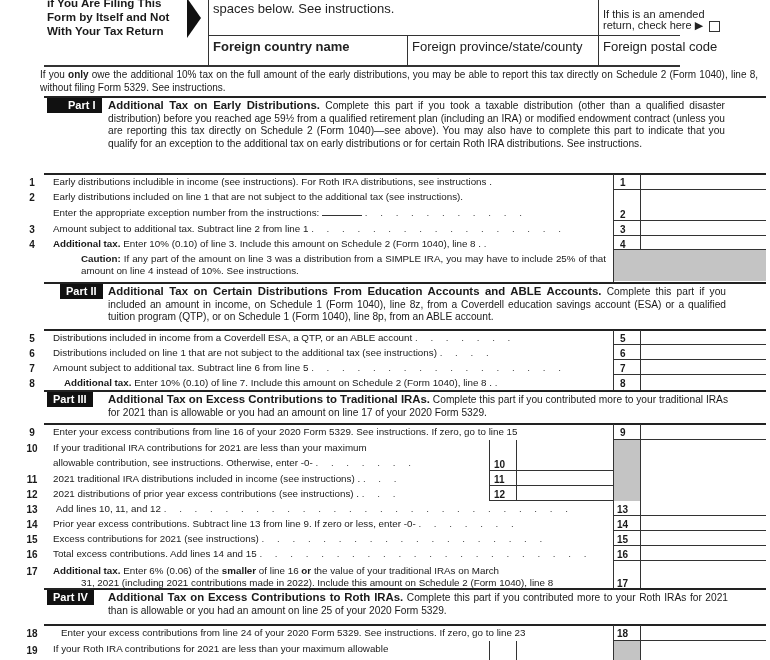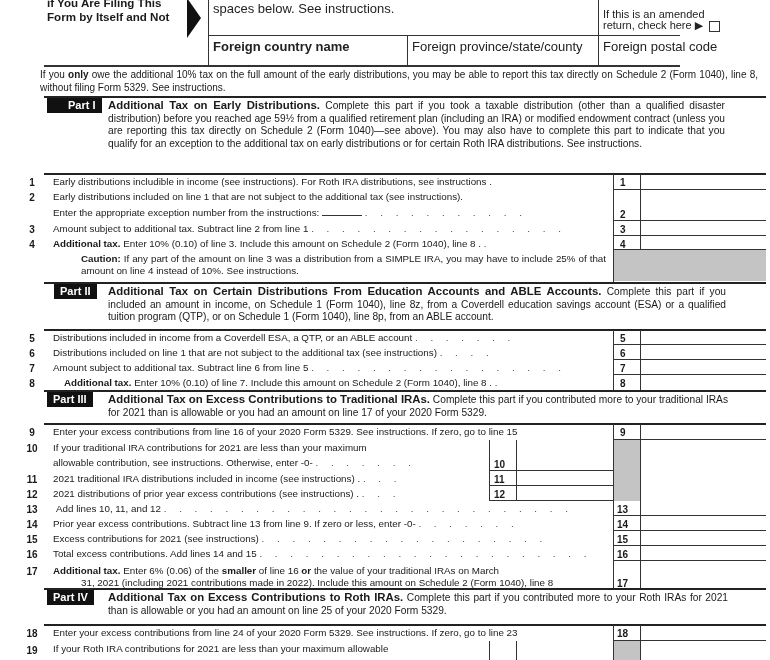--- a/index.html
+++ b/index.html
@@ -24,20 +24,21 @@
   .lt.wrap { white-space: normal; }
   .box-num { position: absolute; font-weight: bold; font-size: 10px; }
   .dots { letter-spacing: 5px; color: #444; }
 </style>
 </head>
 <body>
 
 <div class="abs top-title">
   <div>if You Are Filing This</div>
   <div>Form by Itself and Not</div>
+  <div>With Your Tax Return</div>
 </div>
 <div class="abs arrow"></div>
 
 <div class="vl" style="left:208px; top:0; height:65px;"></div>
 <div class="abs small" style="left:213px; top:1px;">spaces below. See instructions.</div>
 
 <div class="vl" style="left:598px; top:0; height:65px;"></div>
 <div class="abs small" style="left:603px; top:9px; font-size:11px; line-height:11px;">
   <div>If this is an amended</div>
   <div>return, check here ▶</div>
@@ -88,21 +89,21 @@
 
 <div class="ln" style="left:22px; top:239px;">4</div>
 <div class="lt" style="left:53px; top:238px;"><span class="bold">Additional tax.</span><span> Enter 10% (0.10) of line 3. Include this amount on Schedule 2 (Form 1040), line 8 .</span> <span class="dots">.</span></div>
 <div class="box-num" style="left:620px; top:239px;">4</div>
 <div class="abs" style="left:641px; top:236px; width:125px; height:13px;"></div>
 <div class="hl" style="left:613px; top:249px; width:153px;"></div>
 
 <div class="lt wrap" style="left:81px; top:253px; width:525px; text-align:justify;"><span class="bold">Caution:</span><span> If any part of the amount on line 3 was a distribution from a SIMPLE IRA, you may have to include 25% of that amount on line 4 instead of 10%. See instructions.</span></div>
 
 <div class="hl2" style="left:44px; top:282px; width:722px;"></div>
-<div class="part-badge" style="left:54px; top:284px;">Part II</div>
+<div class="part-badge" style="left:60px; top:284px;">Part II</div>
 <div class="part-text" style="left:108px; top:285px; width:618px;"><span class="part-title">Additional Tax on Certain Distributions From Education Accounts and ABLE Accounts.</span><span> Complete this part if you included an amount in income, on Schedule 1 (Form 1040), line 8z, from a Coverdell education savings account (ESA) or a qualified tuition program (QTP), or on Schedule 1 (Form 1040), line 8p, from an ABLE account.</span></div>
 
 <div class="hl2" style="left:44px; top:329px; width:722px;"></div>
 <div class="vl" style="left:613px; top:330px; height:60px;"></div>
 <div class="vl" style="left:640px; top:330px; height:60px;"></div>
 
 <div class="ln" style="left:22px; top:333px;">5</div>
 <div class="lt" style="left:53px; top:332px;"><span>Distributions included in income from a Coverdell ESA, a QTP, or an ABLE account</span> <span class="dots">. . . . . . .</span></div>
 <div class="box-num" style="left:620px; top:333px;">5</div>
 <div class="abs" style="left:641px; top:330px; width:125px; height:14px;"></div>
@@ -195,21 +196,21 @@
 
 <div class="hl2" style="left:44px; top:588px; width:722px;"></div>
 <div class="part-badge" style="left:47px; top:590px;">Part IV</div>
 <div class="part-text" style="left:108px; top:591px; width:620px;"><span class="part-title">Additional Tax on Excess Contributions to Roth IRAs.</span><span> Complete this part if you contributed more to your Roth IRAs for 2021 than is allowable or you had an amount on line 25 of your 2020 Form 5329.</span></div>
 
 <div class="hl2" style="left:44px; top:624px; width:722px;"></div>
 <div class="vl" style="left:613px; top:625px; height:35px;"></div>
 <div class="vl" style="left:640px; top:625px; height:35px;"></div>
 
 <div class="ln" style="left:22px; top:628px;">18</div>
-<div class="lt" style="left:53px; top:627px;">Enter your excess contributions from line 24 of your 2020 Form 5329. See instructions. If zero, go to line 23</div>
+<div class="lt" style="left:61px; top:627px;">Enter your excess contributions from line 24 of your 2020 Form 5329. See instructions. If zero, go to line 23</div>
 <div class="box-num" style="left:617px; top:628px;">18</div>
 <div class="abs" style="left:641px; top:625px; width:125px; height:14px;"></div>
 <div class="hl" style="left:613px; top:640px; width:153px;"></div>
 
 <div class="shade" style="left:614px; top:641px; width:26px; height:19px;"></div>
 <div class="vl" style="left:489px; top:641px; height:19px;"></div>
 <div class="vl" style="left:516px; top:641px; height:19px;"></div>
 <div class="ln" style="left:22px; top:645px;">19</div>
 <div class="lt" style="left:53px; top:643px;">If your Roth IRA contributions for 2021 are less than your maximum allowable</div>
 

